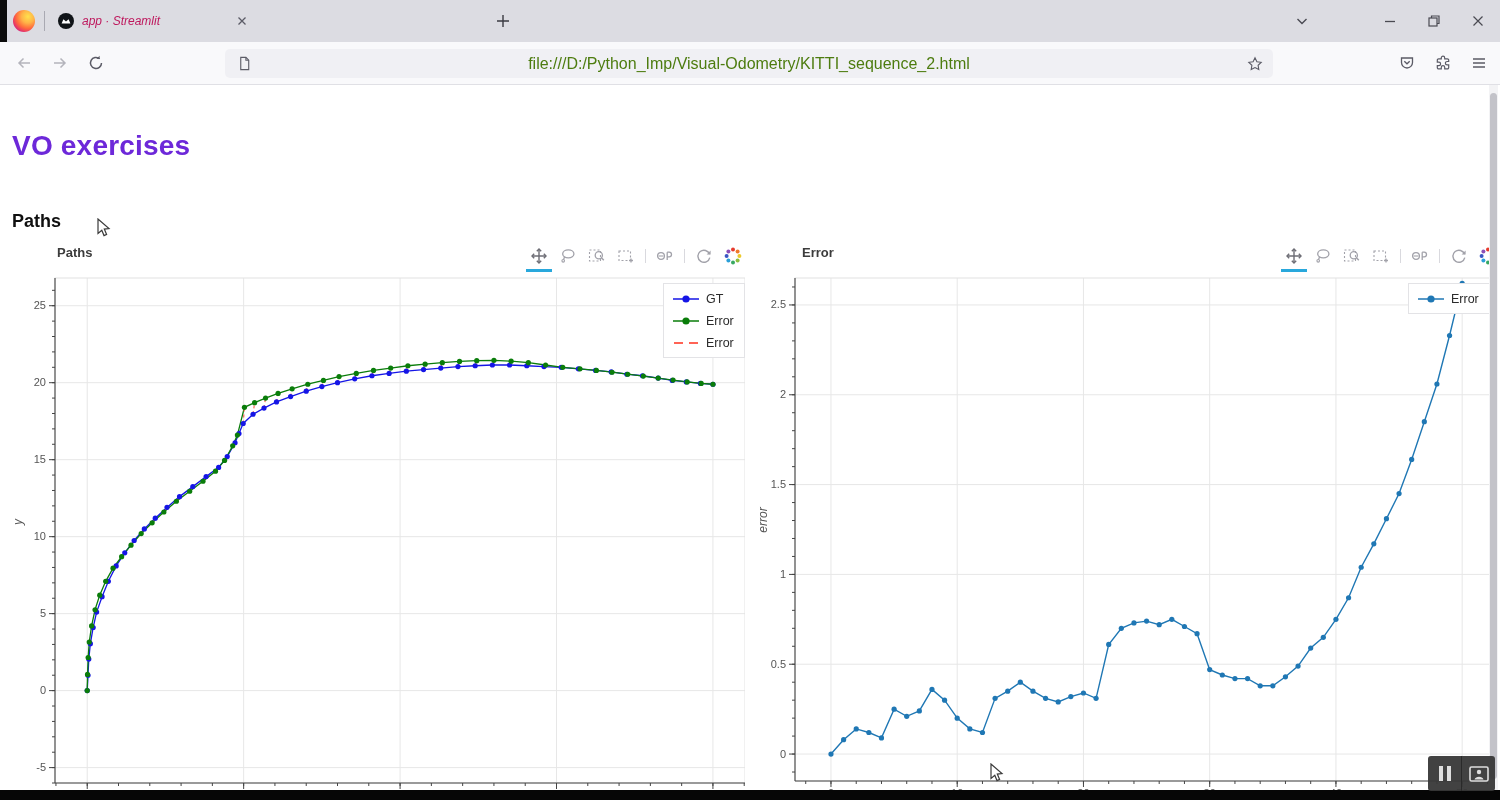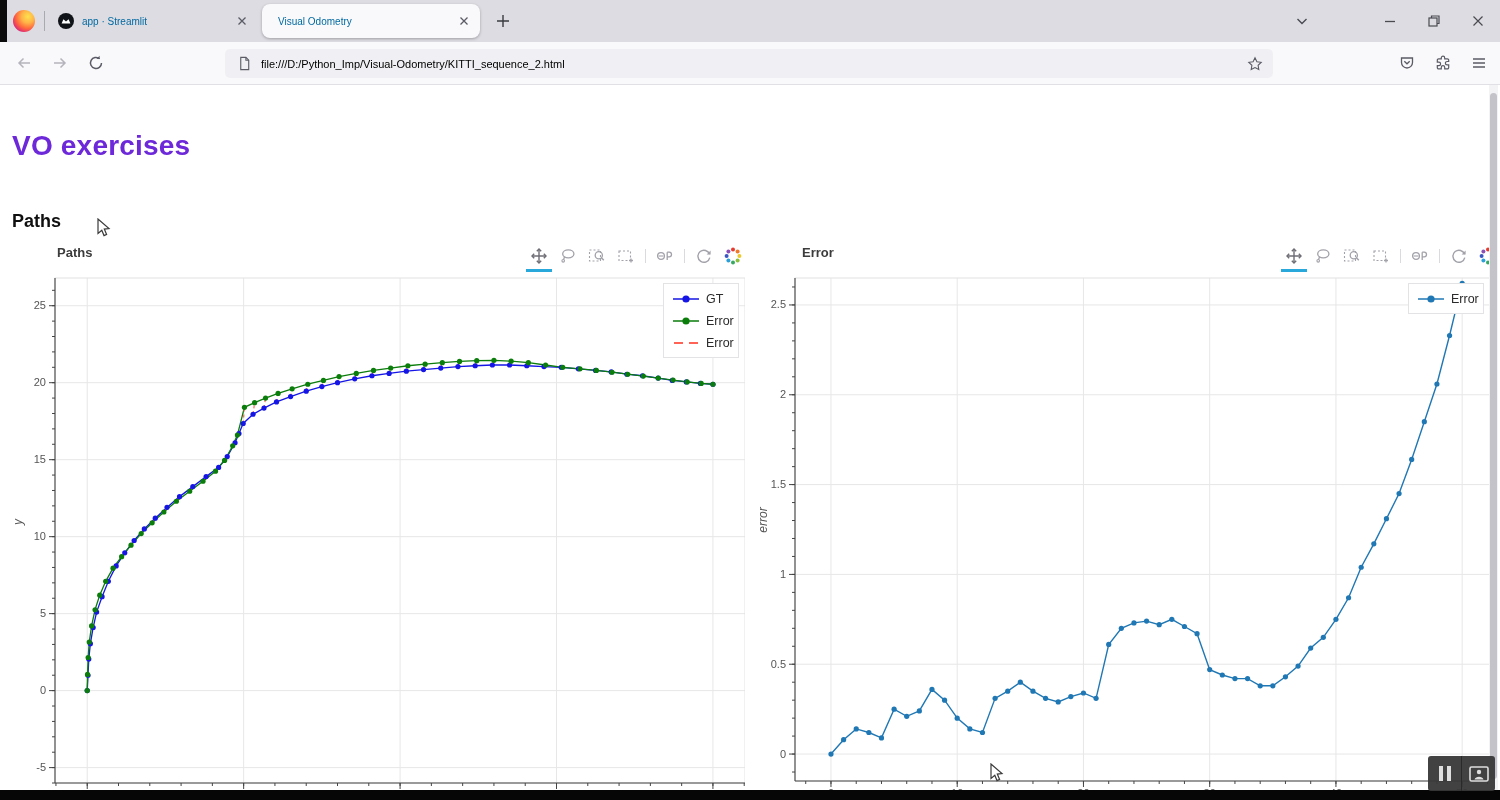--- a/index.html
+++ b/index.html
@@ -13,52 +13,52 @@
   
   .tabbar { position:absolute; left:0; top:0; width:1500px; height:42px; background:#dcdce2; }
   .edge-left  { position:absolute; left:0; top:0; width:7px; height:42px; background:#0c0c0c; }
   .ff-logo { position:absolute; left:13px; top:10px; width:22px; height:22px; border-radius:50%;
     background: radial-gradient(circle at 68% 30%, #ffe14d 0%, #ffb347 30%, #ff6a3d 55%, #e2306e 75%, #8a2ab5 95%); }
   .tab-sep { position:absolute; left:44px; top:11px; width:1px; height:20px; background:#a9a9b2; }
   .tab { position:absolute; top:4px; height:34px; display:flex; align-items:center; border-radius:8px; }
   .tab.inactive { left:48px; width:210px; }
   .tab.active { left:262px; width:218px; background:#f9f9fb; box-shadow:0 1px 3px rgba(0,0,0,.28); }
   .tab .favicon { width:16px; height:16px; margin:0 8px 0 10px; flex:0 0 auto; }
-  .tab .tab-title { font-size:10px; color:#0369a1; white-space:nowrap; overflow:hidden; flex:1 1 auto; }
+  .tab .tab-title { font-size:12px; color:#be185d; white-space:nowrap; overflow:hidden; flex:1 1 auto;font-style:italic; }
   .tab .tab-close { width:16px; height:16px; margin:0 8px; color:#5b5b66; flex:0 0 auto; }
   .newtab-btn { position:absolute; left:492px; top:10px; width:22px; height:22px; color:#3a3a42; }
   .tb-right { position:absolute; right:14px; top:0; height:42px; display:flex; align-items:center; gap:28px; color:#4a4a52; }
   .tb-right .winbtn { width:16px; height:16px; }
   .tb-right .tabs-chevron { margin-right:44px; }
 
   .navbar { position:absolute; left:0; top:42px; width:1500px; height:43px; background:#f9f9fb; border-bottom:1px solid #e0e0e5; }
   .nav-icon { position:absolute; top:12px; width:18px; height:18px; color:#5b5b66; }
   .nav-icon.disabled { color:#b4b4bc; }
   .urlbar { position:absolute; left:225px; top:7px; width:1048px; height:29px; background:#f0f0f4; border-radius:5px;
     display:flex; align-items:center; }
   .urlbar .doc-icon { width:15px; height:15px; margin:0 9px 0 12px; color:#5b5b66; flex:0 0 auto; }
-  .urlbar .url-text { font-size:11px; color:#000000; flex:1 1 auto; white-space:nowrap; overflow:hidden; }
+  .urlbar .url-text { font-size:16px; color:#4d7c0f; flex:1 1 auto; white-space:nowrap; overflow:hidden;text-align:center; }
   .urlbar .star-icon { width:16px; height:16px; margin:0 10px; color:#5b5b66; flex:0 0 auto; }
 
   
   .page-h1 { position:absolute; left:12px; top:111px; font-size:28px; font-weight:700; color:#6d28d9; letter-spacing:.2px; }
   .page-h3 { position:absolute; left:12px; top:193px; font-size:18px; font-weight:700; color:#101010; }
 
   .chart-panel { position:absolute; top:240px; }
   .chart-panel .chart-title { position:absolute; top:5px; font-size:13px; font-weight:700; color:#3c3c3c; }
   .chart-panel svg.plot { position:absolute; left:0; top:24px; display:block; }
   .ylabel { position:absolute; font-size:12px; font-style:italic; color:#555; transform:rotate(-90deg); text-align:center; }
 
   .chart-toolbar { position:absolute; top:3px; right:2px; height:26px; display:flex; align-items:center; gap:9px; }
   .tbi { position:relative; width:20px; height:20px; color:#a2a2aa; display:flex; align-items:center; justify-content:center; }
   .tbi.active { color:#6d6d75; }
   .tbi.active::after { content:""; position:absolute; left:-3px; right:-3px; bottom:-6px; height:3px; background:#29a8dc; }
   .tb-sep { width:1px; height:14px; background:#d9d9de; }
 
-  .legend { position:absolute; background:#ffffff; border:1px solid #e3e3e6; padding:6px 4px 6px 9px;
+  .legend { position:absolute; background:#ffffff; border:1px solid #e3e3e6; padding:6px 10px 6px 9px;
     display:flex; flex-direction:column; gap:5px; z-index:6; }
   .lgrow { display:flex; align-items:center; gap:7px; height:17px; }
   .lgrow .lglabel { font-size:12.5px; color:#2b2b2b; }
 
   
   .bottom-bar { position:absolute; left:0; top:790px; width:1500px; height:10px; background:#060606; z-index:50; }
   .video-ctl { position:absolute; left:1428px; top:756px; width:67px; height:35px; background:rgba(56,56,56,.95);
     border-radius:3px; display:flex; z-index:60; }
   .video-ctl .vbtn { flex:1; display:flex; align-items:center; justify-content:center; color:#dedede; }
   .video-ctl .vdiv { width:1px; background:#2a2a2a; }
@@ -82,26 +82,20 @@
     <svg class="favicon" viewBox="0 0 16 16">
       <circle cx="8" cy="8" r="8" fill="#101418"></circle>
       <path d="M3.6 10.6 L5.4 6.2 L8 8.6 L10.6 6.2 L12.4 10.6 Z" fill="#ffffff"></path>
     </svg>
     <span class="tab-title">app · Streamlit</span>
     <svg class="tab-close" viewBox="0 0 16 16">
       <path d="M4.5 4.5 L11.5 11.5 M11.5 4.5 L4.5 11.5" stroke="currentColor" stroke-width="1.3" fill="none"></path>
     </svg>
   </div>
 
-  <div class="tab active">
-    <span class="tab-title" style="margin-left:16px">Visual Odometry</span>
-    <svg class="tab-close" viewBox="0 0 16 16">
-      <path d="M4.5 4.5 L11.5 11.5 M11.5 4.5 L4.5 11.5" stroke="currentColor" stroke-width="1.3" fill="none"></path>
-    </svg>
-  </div>
 
   <svg class="newtab-btn" viewBox="0 0 22 22">
     <path d="M11 5 V17 M5 11 H17" stroke="#3a3a42" stroke-width="1.4" fill="none"></path>
   </svg>
 
   <div class="tb-right">
     <svg class="winbtn tabs-chevron" viewBox="0 0 16 16">
       <path d="M3.5 6 L8 10.5 L12.5 6" stroke="currentColor" stroke-width="1.4" fill="none"></path>
     </svg>
     <svg class="winbtn" viewBox="0 0 16 16">

